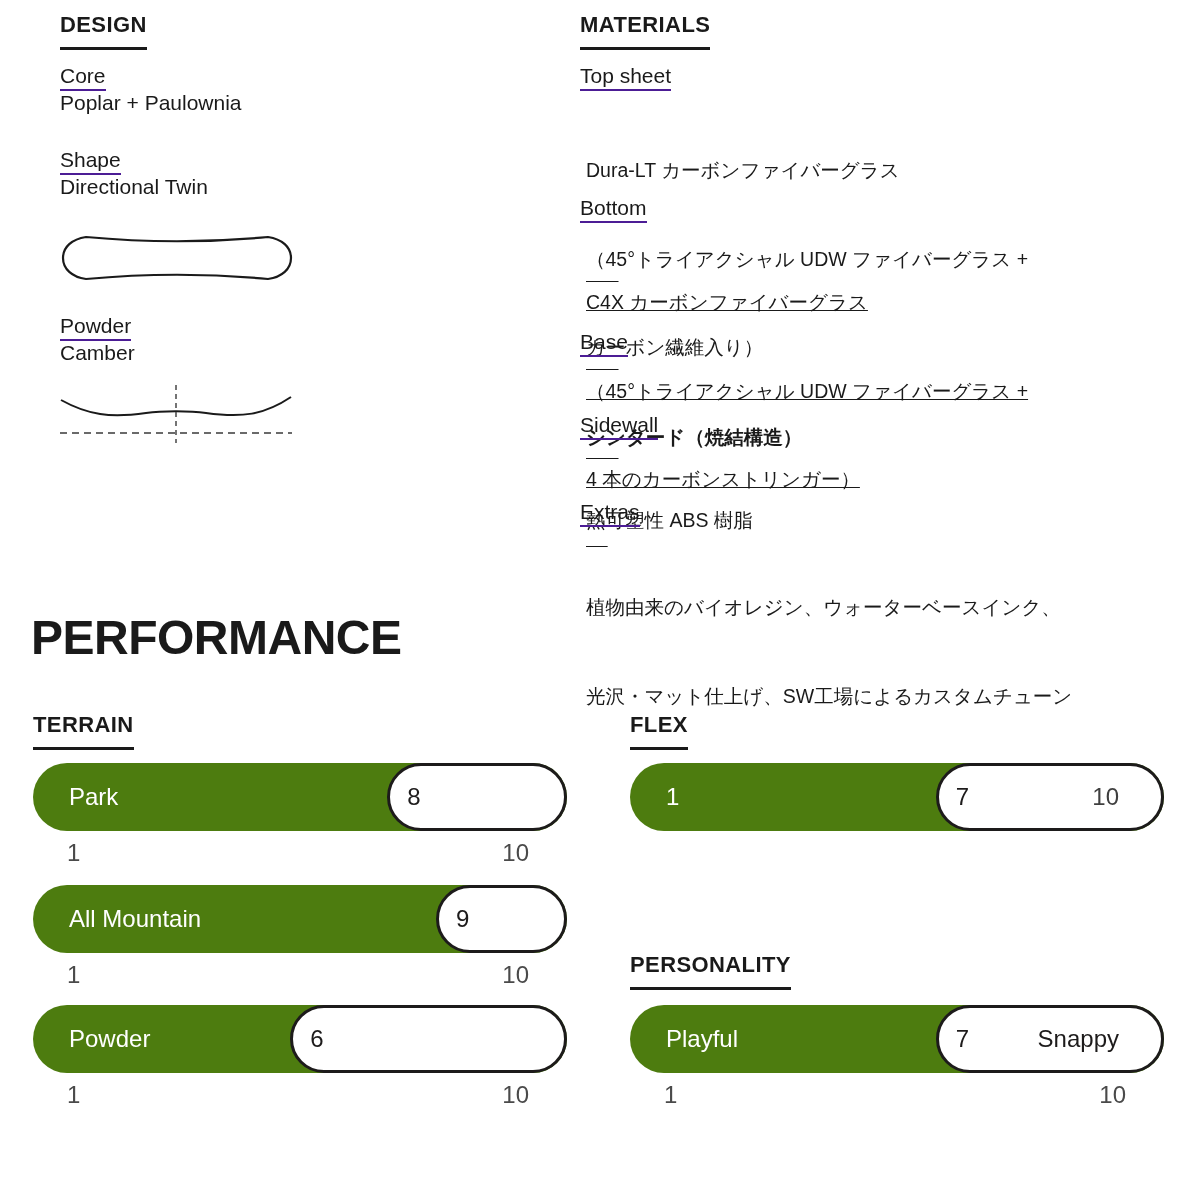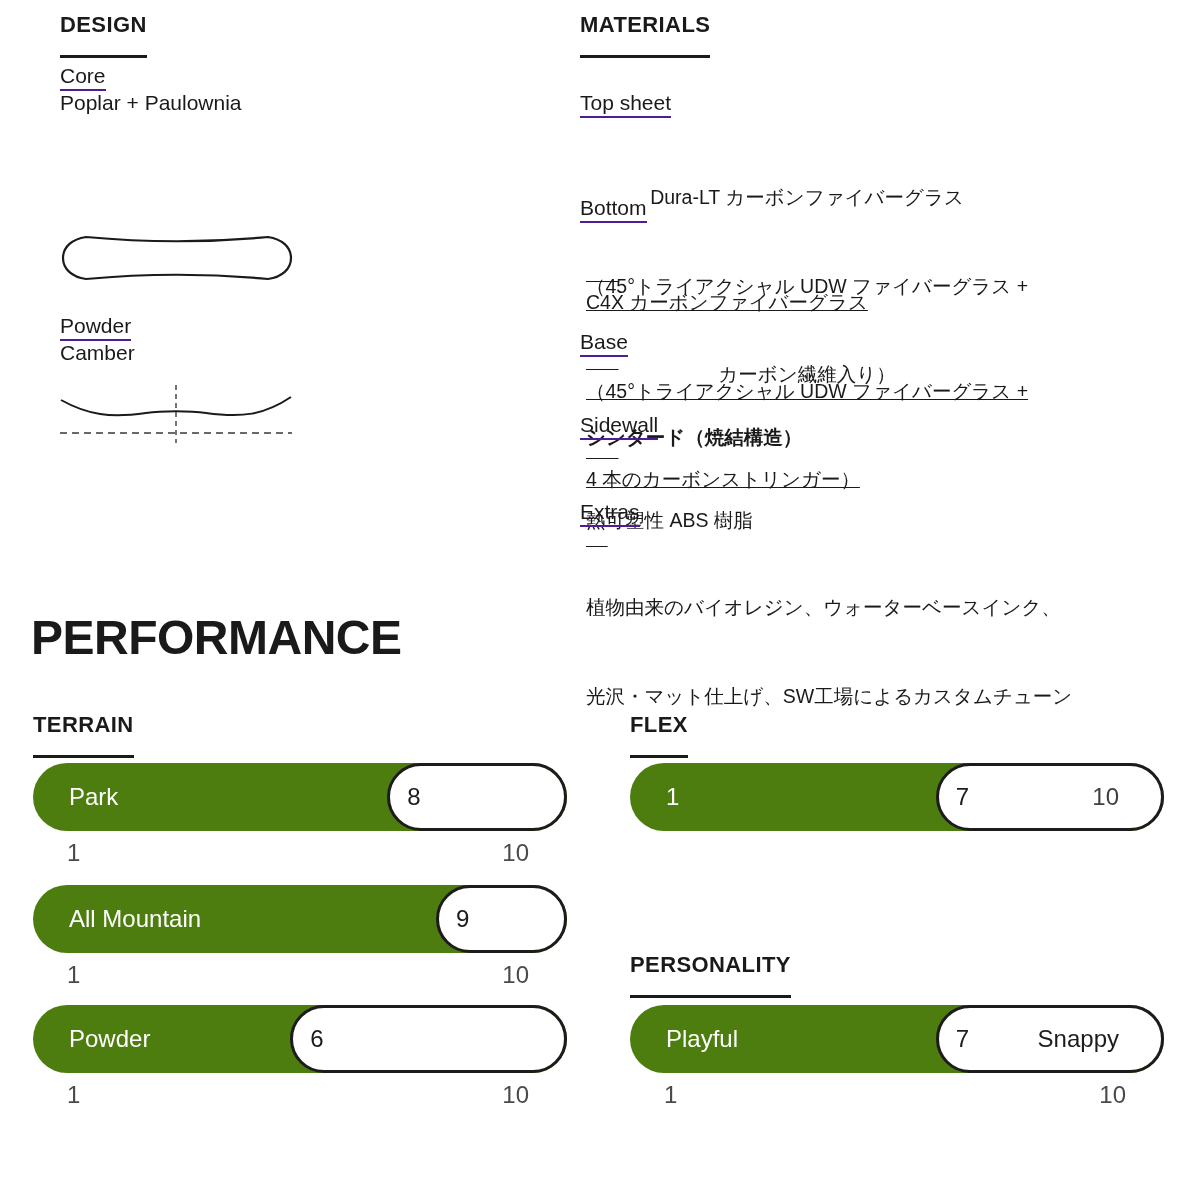--- a/index.html
+++ b/index.html
@@ -4,21 +4,21 @@
 <style>
   html,body{margin:0;padding:0;}
   body{
     width:1200px;height:1200px;position:relative;background:#ffffff;
     font-family:"Liberation Sans","DejaVu Sans",sans-serif;color:#1a1a1a;
     overflow:hidden;
   }
   .abs{position:absolute;}
   .h2{
     font-size:22px;font-weight:bold;letter-spacing:.4px;
-    display:inline-block;border-bottom:3px solid #1a1a1a;padding-bottom:17px;
+    display:inline-block;border-bottom:3px solid #1a1a1a;padding-bottom:9px;
   }
   .field-label{
     font-size:21px;display:inline-block;border-bottom:2px solid #4c1d95;padding-bottom:1px;
   }
   .field-value{font-size:21px;}
   .mat-lines{font-size:19.5px;line-height:29.5px;padding-left:6px;white-space:pre-wrap;}
   .big-title{font-size:48px;font-weight:bold;letter-spacing:-.5px;}
   
   .rbar{
     width:534px;height:68px;border-radius:34px;background:#4d7c0f;position:relative;
@@ -44,20 +44,24 @@
 <body>
 
 <div class="abs" style="left:60px;top:12px;width:460px;">
   <div class="h2">DESIGN</div>
 
   <div class="abs" style="top:52px;left:0;">
     <span class="field-label">Core</span>
     <div class="field-value">Poplar + Paulownia</div>
   </div>
 
+  <div class="abs" style="top:136px;left:0;">
+    <span class="field-label">Shape</span>
+    <div class="field-value">Directional Twin</div>
+  </div>
 
   
   <div class="abs" style="top:222px;left:0;">
     <svg width="234" height="48" viewBox="0 0 234 48">
       <path d="M 26 3 C 85 8.5, 149 8.5, 208 3 C 222 5, 231 13, 231 24 C 231 35, 222 43, 208 45 C 149 39.5, 85 39.5, 26 45 C 12 43, 3 35, 3 24 C 3 13, 12 5, 26 3 Z" fill="none" stroke="#1a1a1a" stroke-width="2.2"></path>
     </svg>
   </div>
 
   <div class="abs" style="top:302px;left:0;">
     <span class="field-label">Powder</span>
@@ -70,23 +74,23 @@
       <path d="M 3 20 C 30 35, 52 38, 88 33 C 104 30.5, 132 30.5, 148 33 C 184 38, 206 35, 233 17" fill="none" stroke="#1a1a1a" stroke-width="2"></path>
       <line x1="2" y1="53" x2="234" y2="53" stroke="#3a3a3a" stroke-width="1.6" stroke-dasharray="7 5"></line>
       <line x1="118" y1="5" x2="118" y2="63" stroke="#3a3a3a" stroke-width="1.4" stroke-dasharray="5 4"></line>
     </svg>
   </div>
 </div>
 
 <div class="abs" style="left:580px;top:12px;width:560px;">
   <div class="h2">MATERIALS</div>
 
-  <div class="abs" style="top:52px;left:0;margin-top:27px;">
+  <div class="abs" style="top:52px;left:0;">
     <span class="field-label">Top sheet</span>
-    <div class="mat-lines" style="margin-top:6px;text-align:center;">
+    <div class="mat-lines" style="margin-top:6px;">
       <div>Dura-LT カーボンファイバーグラス</div>
       <div>（45°トライアクシャル UDW ファイバーグラス +</div>
       <div>カーボン繊維入り）</div>
     </div>
   </div>
 
   <div class="abs" style="top:184px;left:0;">
     <span class="field-label">Bottom</span>
     <div class="mat-lines" style="margin-top:6px;text-decoration:underline;">
       <div>C4X カーボンファイバーグラス</div>

